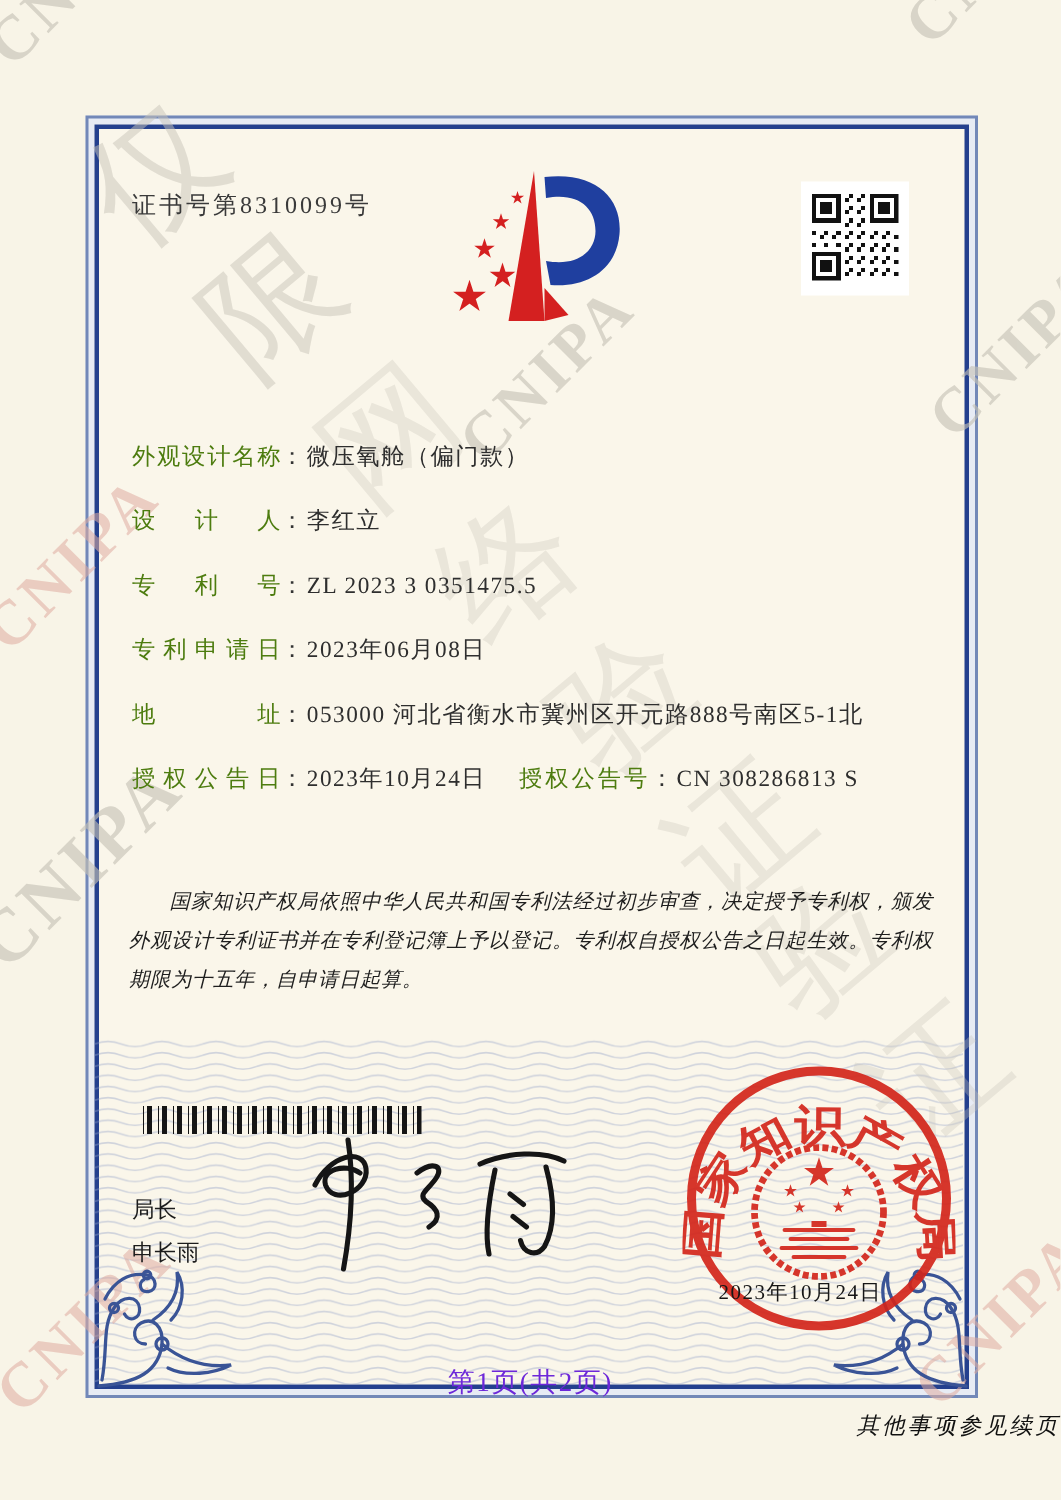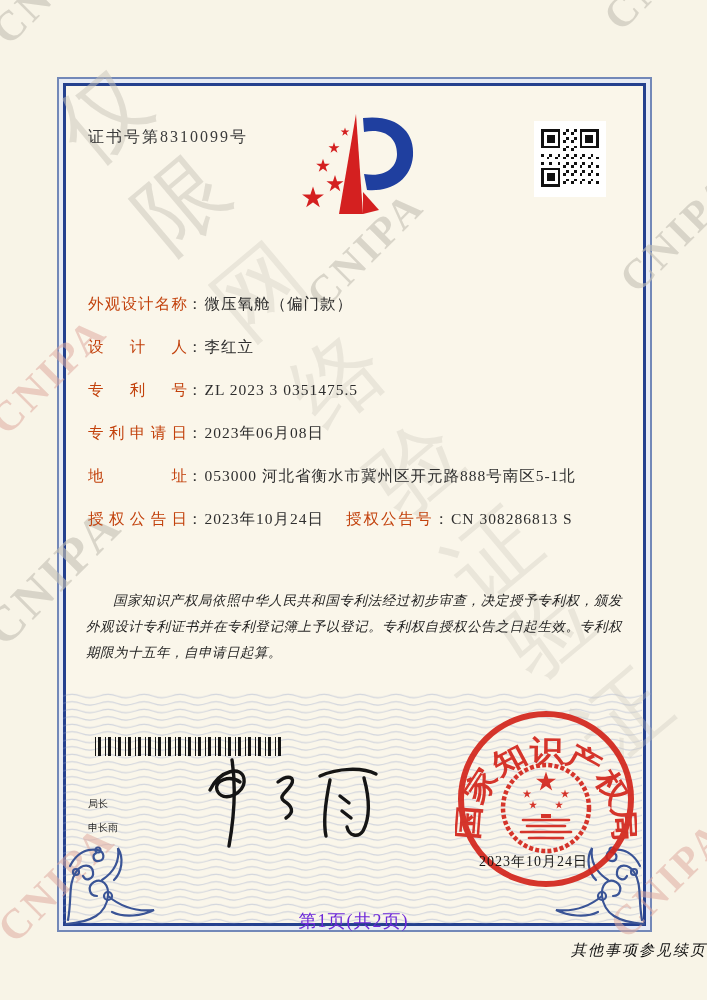--- a/index.html
+++ b/index.html
@@ -27,35 +27,35 @@
   .content{position:absolute;inset:0;z-index:3;border-radius:23px;}
   .cert-number{position:absolute;left:88px;top:127px;font-size:16px;letter-spacing:2px;color:#3a3a3a;}
   .logo{position:absolute;left:293px;top:110px;}
   .qr-wrap{position:absolute;left:534px;top:121px;width:72px;height:76px;background:#ffffff;}
   .qr-wrap svg{position:absolute;left:7px;top:8px;}
   .doc-title{position:absolute;left:0;top:214px;width:100%;text-align:center;
              font-size:33px;font-weight:bold;letter-spacing:9px;color:#111;}
   .rows{position:absolute;left:88px;top:294px;width:545px;}
   .row{position:relative;height:43px;font-size:15.5px;color:#333;}
   .flabel{display:inline-block;width:99px;text-align:justify;text-align-last:justify;
-          vertical-align:top;color:#c2410c;}
+          vertical-align:top;color:#4d7c0f;}
   .colon{display:inline-block;margin-right:2px;}
   .fvalue{letter-spacing:1px;color:#2e2e2e;}
   .row-second{position:absolute;left:258px;top:0;}
   .row-second .flabel{width:auto;letter-spacing:2px;}
   .paras{position:absolute;left:86px;top:588px;width:536px;
          font-size:13.5px;line-height:26px;color:#1e1e1e;letter-spacing:.5px;
          font-style:italic;font-family:Liberation Sans, sans-serif;}
   .paras p{margin:0;text-indent:2em;text-align:justify;}
   .barcode{position:absolute;left:95px;top:737px;}
   .seal{position:absolute;left:455px;top:708px;z-index:4;}
   .seal-date{position:absolute;left:479px;top:853px;z-index:5;font-size:14px;
              letter-spacing:1px;color:#161616;}
   .signer{position:absolute;left:88px;top:797px;z-index:4;
-          font-family:"Liberation Sans","DejaVu Sans",sans-serif;font-size:10px;color:#1c1c1c;}
+          font-family:"Liberation Sans","DejaVu Sans",sans-serif;font-size:15px;color:#1c1c1c;}
   .signer div{margin-bottom:10px;}
   .signature{position:absolute;left:192px;top:752px;z-index:4;}
   .page-number{position:absolute;left:0;top:909px;width:100%;text-align:center;z-index:4;
                font-size:18px;color:#6d28d9;letter-spacing:1px;}
   .footer-note{position:absolute;left:0;top:941px;width:100%;text-align:right;z-index:3;
                font-size:15px;color:#111;letter-spacing:2px;font-style:italic;
                font-family:"DejaVu Serif","Liberation Serif",serif;}
 </style>
 </head>
 <body>

